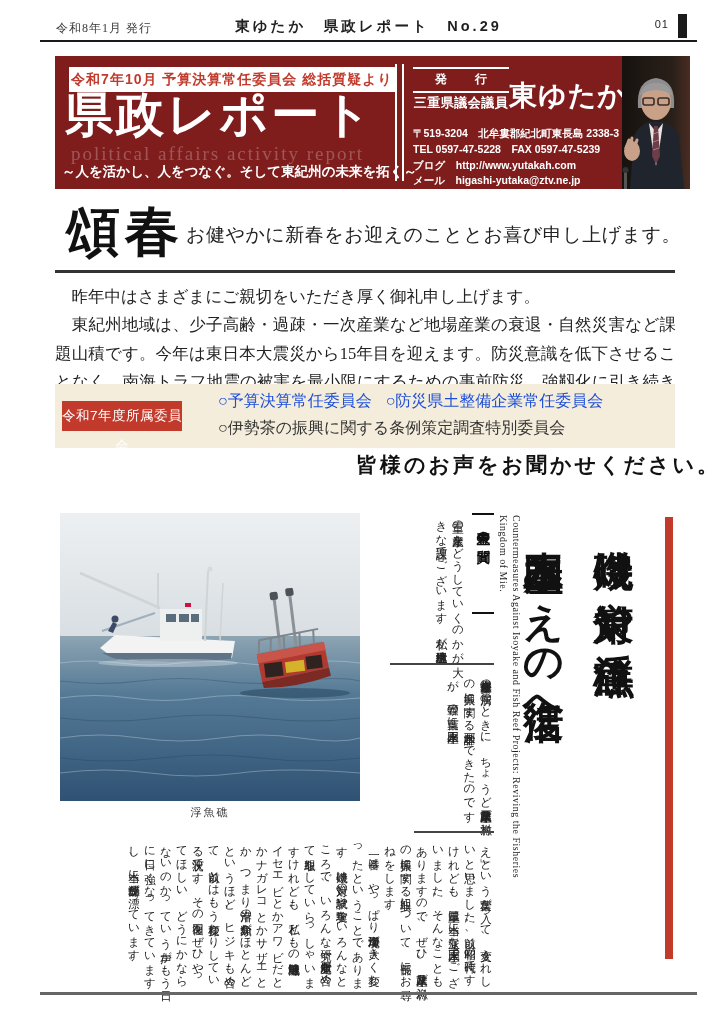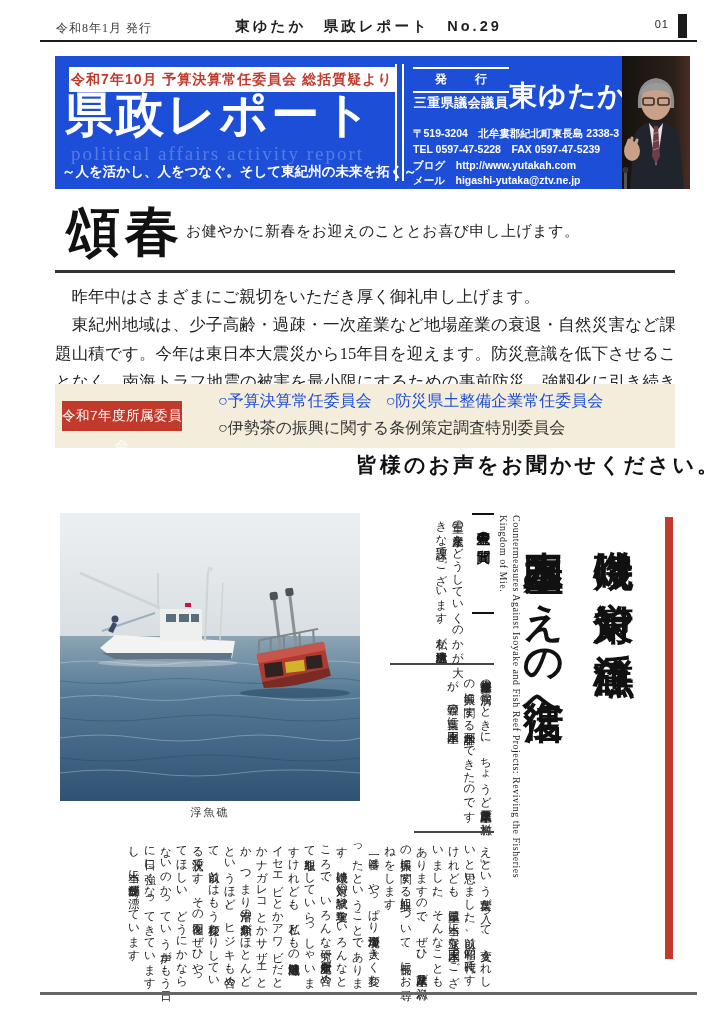--- a/index.html
+++ b/index.html
@@ -6,36 +6,36 @@
   .page{position:relative;width:721px;height:1024px;background:#fff;overflow:hidden;
         font-family:"Liberation Serif","DejaVu Serif",serif;color:#1f1f1f;}
   .sans{font-family:"Liberation Sans","DejaVu Sans",sans-serif;}
   
   .topbar{position:absolute;left:40px;top:12px;width:657px;height:28px;border-bottom:2.5px solid #1a1a1a;}
   .topbar .tb-left{position:absolute;left:16px;top:8px;font-size:12px;color:#3a3a3a;letter-spacing:1px;}
   .topbar .tb-center{position:absolute;left:0;right:0;top:5px;text-align:center;font-size:14.5px;font-weight:bold;letter-spacing:3px;font-family:"Liberation Sans",sans-serif;}
   .topbar .tb-page{position:absolute;right:28px;top:6px;font-size:11px;letter-spacing:1px;font-family:"Liberation Sans",sans-serif;}
   .topbar .tb-bar{position:absolute;right:10px;top:2px;width:9px;height:24px;background:#1a1a1a;}
   
-  .masthead{position:absolute;left:55px;top:56px;width:635px;height:133px;background:#1d4ed8;}
+  .masthead{position:absolute;left:55px;top:56px;width:635px;height:133px;background:#7f1d1d;}
   .kicker{position:absolute;left:14px;top:11px;width:326px;height:25px;background:#fff;color:#c13a2b;
           font-size:14px;font-weight:bold;text-align:center;line-height:25px;letter-spacing:1px;}
   .mh-title{position:absolute;left:10px;top:33px;font-size:48px;font-weight:900;color:#fff;letter-spacing:3px;line-height:1.1;}
   .mh-ghost{position:absolute;left:16px;top:87px;font-size:19px;color:rgba(255,255,255,0.25);letter-spacing:2px;white-space:nowrap;}
   .mh-slogan{position:absolute;left:7px;top:107px;font-size:13.5px;font-weight:bold;color:#fff;white-space:nowrap;}
   .mh-divider{position:absolute;left:340px;top:8px;height:117px;width:5px;border-left:2px solid #fff;border-right:2px solid #fff;}
   .pub-label{position:absolute;left:358px;top:11px;width:96px;text-align:center;color:#fff;font-size:12px;font-weight:bold;
              letter-spacing:8px;border-top:2px solid #fff;border-bottom:2px solid #fff;padding:2px 0 3px 8px;box-sizing:border-box;}
   .pub-role{position:absolute;left:358px;top:38px;width:96px;text-align:center;color:#fff;font-size:13px;font-weight:bold;letter-spacing:0.5px;}
   .pub-name{position:absolute;left:454px;top:21px;color:#fff;font-size:28px;font-weight:900;letter-spacing:1px;white-space:nowrap;}
   .pub-contact{position:absolute;left:358px;top:70px;color:#fff;font-size:10.5px;font-weight:bold;line-height:1.5;white-space:nowrap;}
   .pub-photo{position:absolute;right:0;top:0;width:68px;height:133px;}
   
   .greet-big{position:absolute;left:66px;top:196px;font-size:54px;font-weight:bold;letter-spacing:5px;color:#111;}
-  .greet-line{position:absolute;left:186px;top:222px;font-size:15px;color:#222;letter-spacing:0.5px;}
+  .greet-line{position:absolute;left:186px;top:222px;font-size:19px;color:#222;letter-spacing:0.5px;}
   .rule-greet{position:absolute;left:55px;top:270px;width:620px;height:2.5px;background:#333;}
   
   .intro{position:absolute;left:55px;top:283px;width:621px;font-size:16.5px;line-height:1.72;color:#222;text-align:justify;}
   
   .committees{position:absolute;left:55px;top:384px;width:620px;height:64px;background:#f4eddc;}
   .com-label{position:absolute;left:7px;top:17px;width:120px;height:30px;background:#c13a2b;color:#fff;
              font-size:13.5px;text-align:center;line-height:30px;letter-spacing:0.5px;}
   .com-line1{position:absolute;left:163px;top:7px;font-size:16px;color:#1d4ed8;white-space:nowrap;}
   .com-line2{position:absolute;left:163px;top:34px;font-size:16px;color:#333;white-space:nowrap;}
   .com-sep{display:inline-block;width:14px;}

